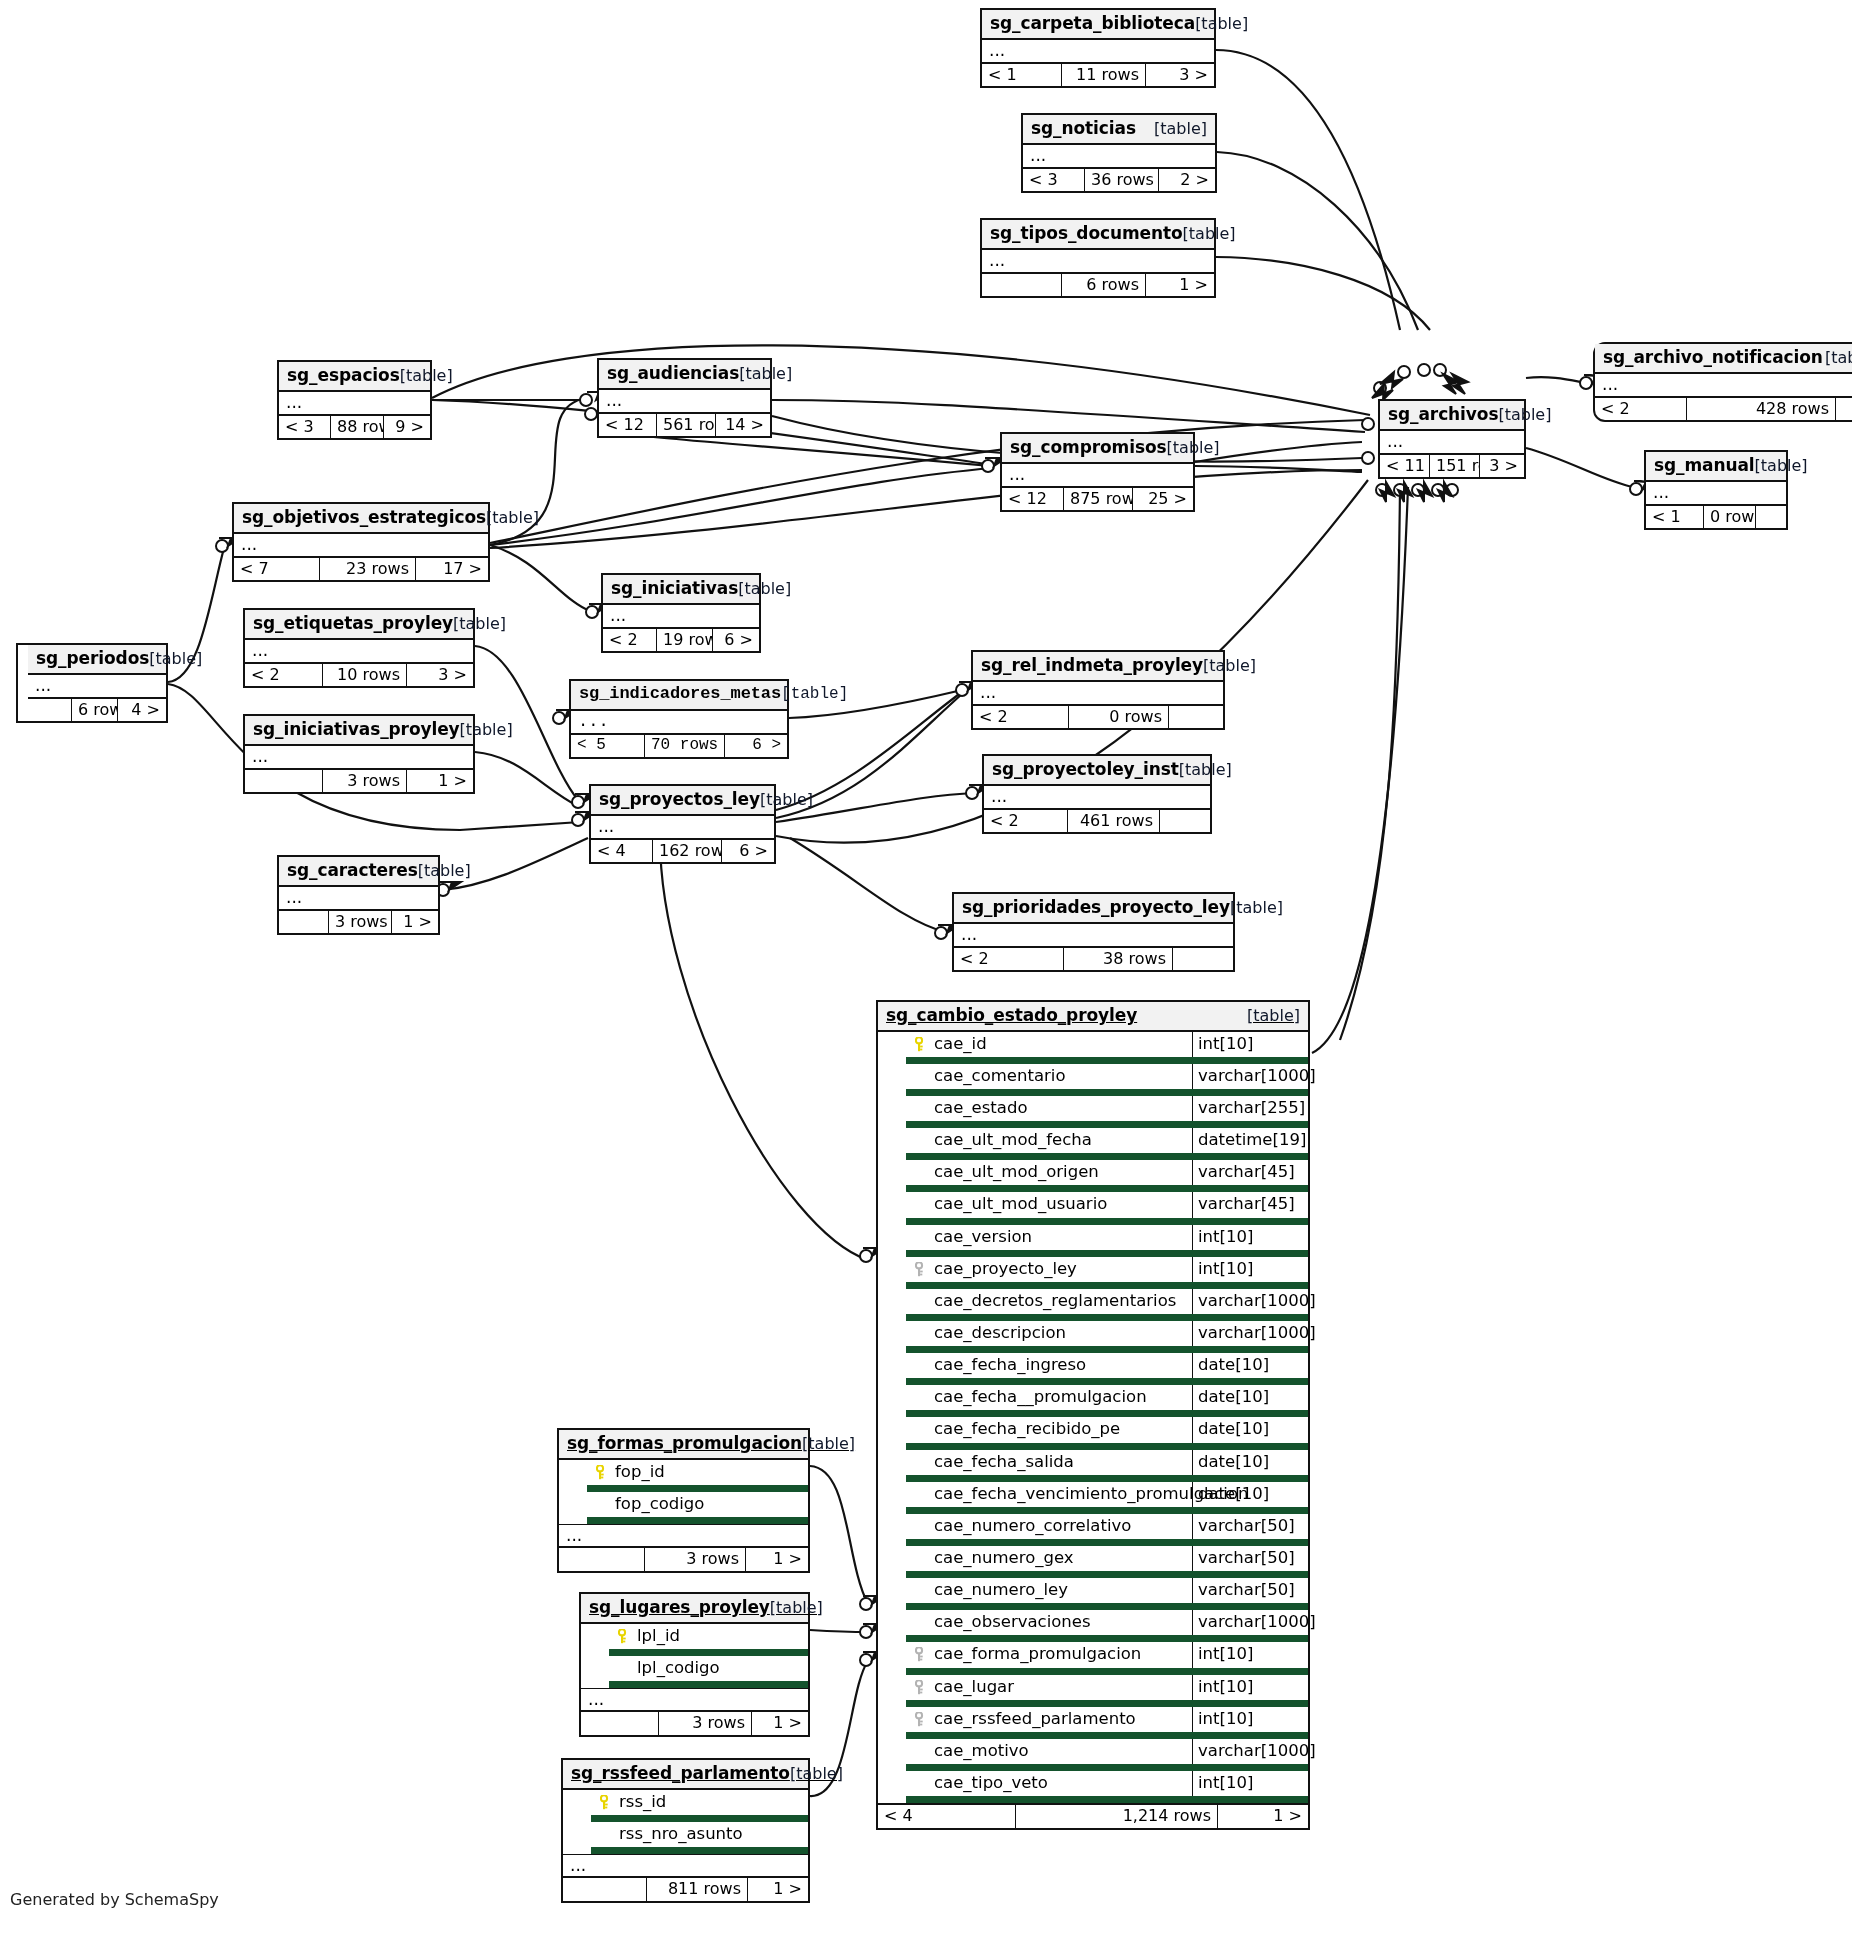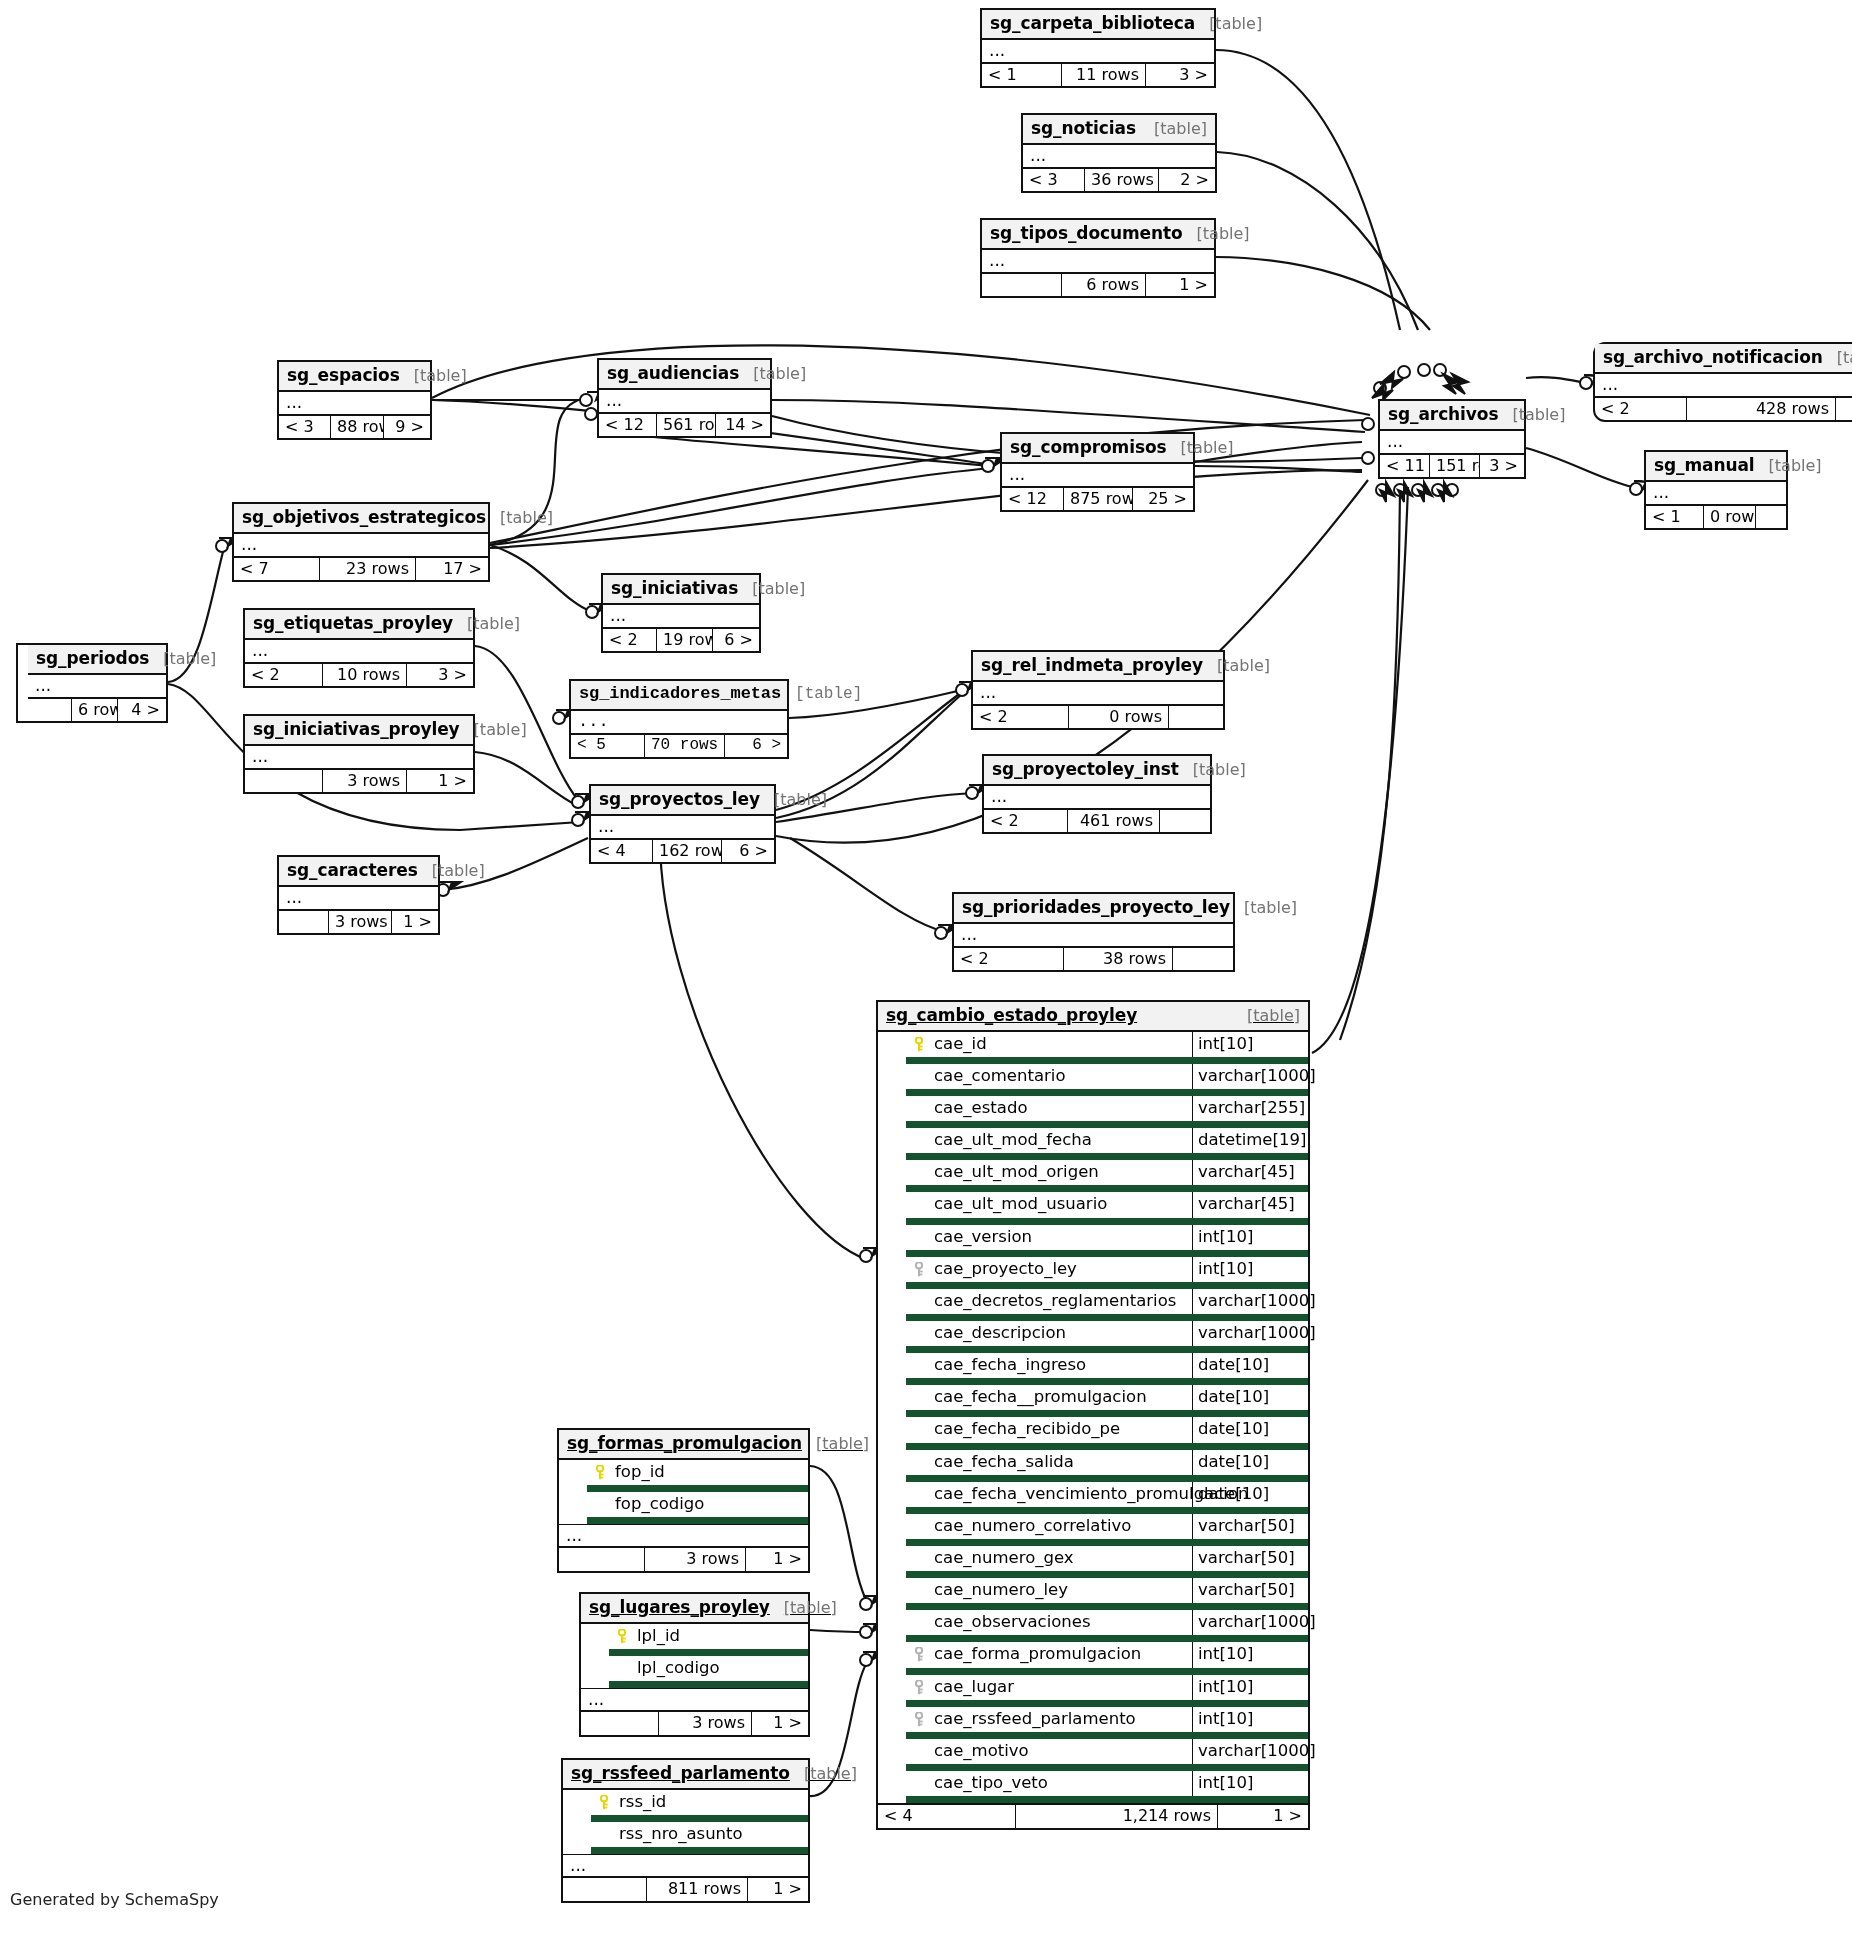--- a/index.html
+++ b/index.html
@@ -37,31 +37,30 @@
     line-height: 1.1;
   }
   .tbl .hdr {
     background: #f2f2f2;
     border-bottom: 2px solid #111111;
     display: flex;
     align-items: center;
     justify-content: space-between;
     padding: 4px 8px 5px 8px;
     white-space: nowrap;
-    gap: 14px;
   }
   .tbl .hdr .tname {
     font-weight: bold;
     font-size: 17px;
     letter-spacing: -0.1px;
   }
   .tbl .hdr .ttag {
     font-weight: normal;
     font-size: 16px;
-    color: #737373;
+    color: #0f172a;
   }
   .tbl .ellipsis {
     padding: 3px 7px 7px 7px;
     height: 22px;
     box-sizing: border-box;
     font-size: 17px;
     color: #000;
     line-height: 0.9;
   }
   .tbl .foot {

